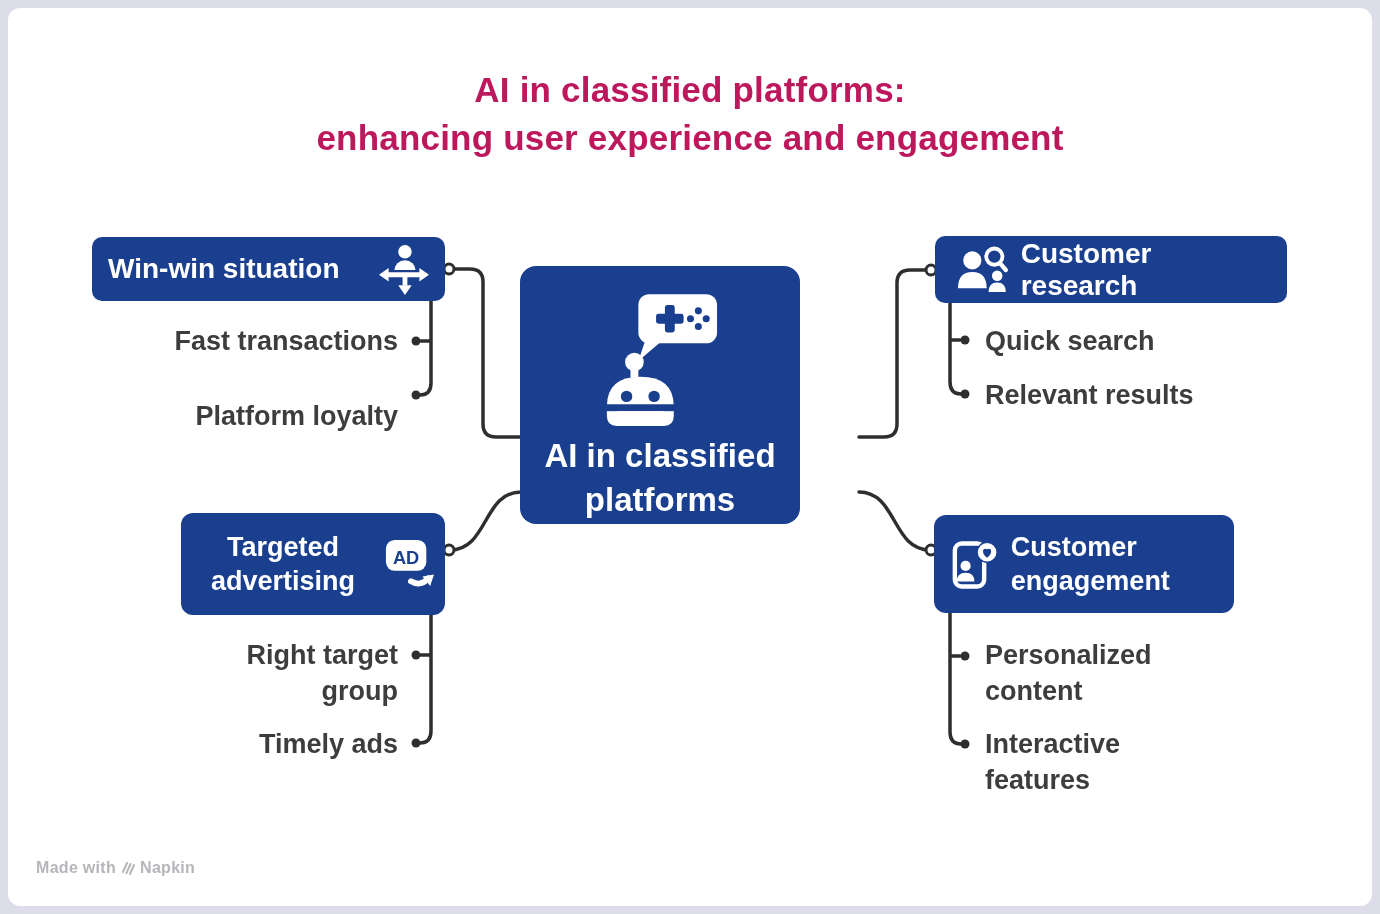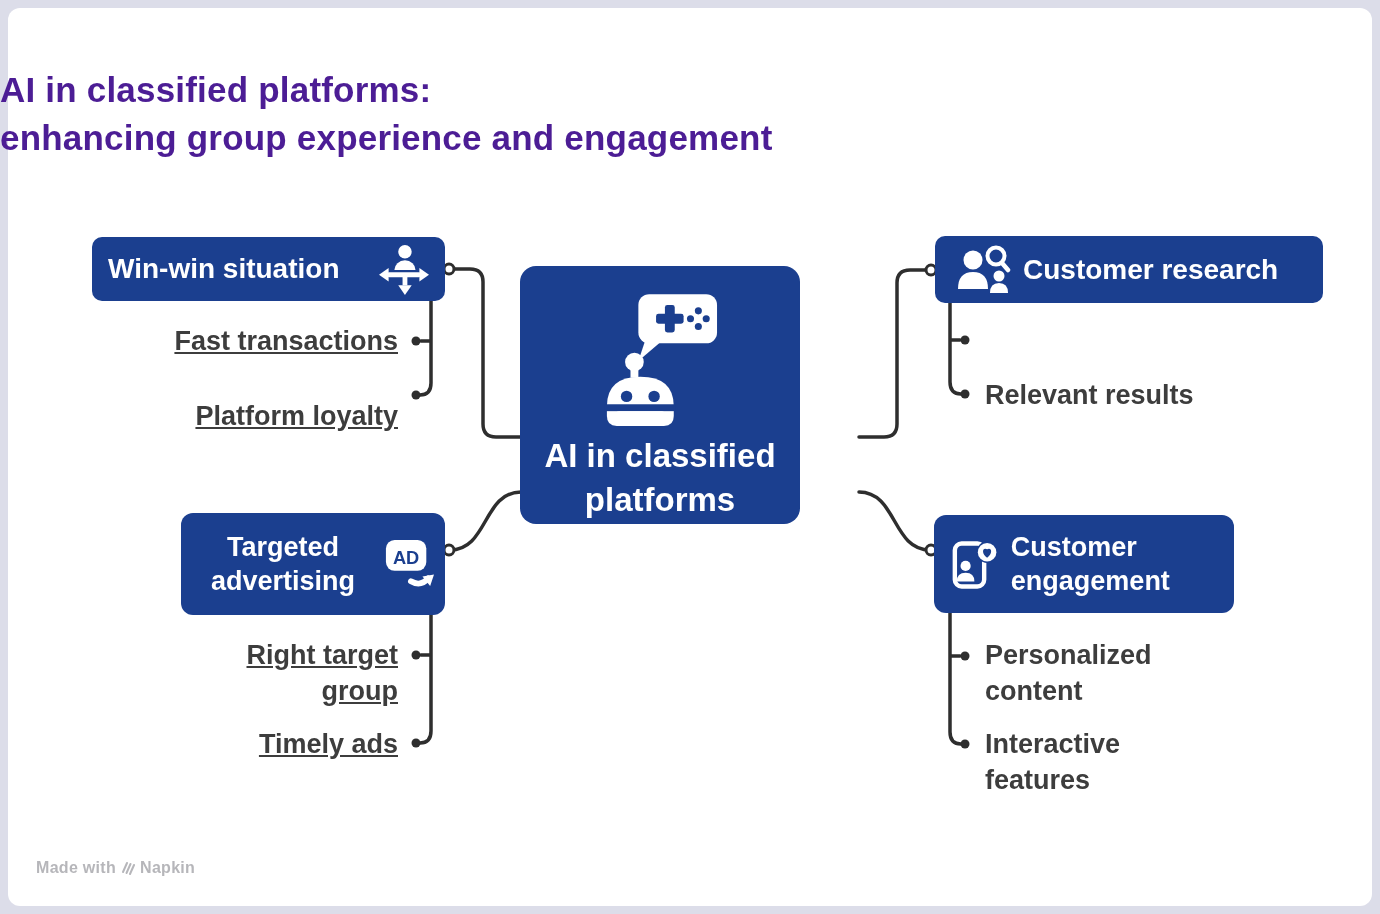--- a/index.html
+++ b/index.html
@@ -10,47 +10,47 @@
     overflow:hidden;
   }
   .card {
     position:absolute; left:8px; top:8px; width:1364px; height:898px;
     background:#ffffff; border-radius:12px;
   }
   .connectors { position:absolute; left:0; top:0; width:1380px; height:914px; pointer-events:none; }
 
   .title {
     position:absolute; left:0; top:66px; width:100%;
-    color:#4c1d95; font-weight:bold;
+    text-align:center; color:#be185d; font-weight:bold;
     font-size:35px; line-height:48px; letter-spacing:0.2px;
   }
 
   .node {
     position:absolute; background:#1b3f8f; color:#ffffff; font-weight:bold;
     box-sizing:border-box; display:flex; align-items:center;
   }
   #center-node {
     left:520px; top:266px; width:280px; height:258px;
     border-radius:16px; flex-direction:column; justify-content:flex-start;
   }
   #center-node .center-icon { margin-top:26px; }
   .center-label { font-size:33px; line-height:44px; text-align:center; margin-top:4px; }
 
   #box-winwin    { left:92px;  top:237px; width:353px; height:64px;  border-radius:10px; padding:0 16px; justify-content:space-between; font-size:28px; }
-  #box-research  { left:935px; top:236px; width:388px; height:67px;  border-radius:10px; padding:0 22px; gap:12px; font-size:28px; }
+  #box-research  { left:935px; top:236px; width:352px; height:67px;  border-radius:10px; padding:0 22px; gap:12px; font-size:28px; }
   #box-targeted  { left:181px; top:513px; width:264px; height:102px; border-radius:12px; padding:0 4px; justify-content:center; gap:10px; font-size:27px; }
   #box-targeted .wrap-label { text-align:center; line-height:34px; width:182px; }
   #box-engagement{ left:934px; top:515px; width:300px; height:98px;  border-radius:12px; padding:0 14px; gap:12px; font-size:27px; }
   #box-engagement .wrap-label { text-align:left; line-height:34px; width:214px; }
 
   .sub {
     position:absolute; color:#3d3d3d; font-weight:600;
     font-size:27px; line-height:36px;
   }
-  .sub.right-al { text-align:right;text-decoration:underline; }
+  .sub.right-al { text-align:right; }
   #sub-fast        { left:98px;  width:300px; top:323px; }
   #sub-loyalty     { left:98px;  width:300px; top:398px; }
   #sub-quick       { left:985px; width:330px; top:323px; }
   #sub-relevant    { left:985px; width:330px; top:377px; }
   #sub-righttarget { left:198px; width:200px; top:637px;text-align:right; }
   #sub-timely      { left:98px;  width:300px; top:726px; }
   #sub-personal    { left:985px; width:220px; top:637px; }
   #sub-interactive { left:985px; width:220px; top:726px; }
 
   .watermark {
@@ -88,21 +88,21 @@
       <circle cx="416" cy="743" r="4.5" fill="#2e2e2e"></circle>
       <circle cx="965" cy="340" r="4.5" fill="#2e2e2e"></circle>
       <circle cx="965" cy="394" r="4.5" fill="#2e2e2e"></circle>
       <circle cx="965" cy="656" r="4.5" fill="#2e2e2e"></circle>
       <circle cx="965" cy="744" r="4.5" fill="#2e2e2e"></circle>
     </g>
   </svg>
 
   <div class="title">
     <div>AI in classified platforms:</div>
-    <div>enhancing group experience and engagement</div>
+    <div>enhancing user experience and engagement</div>
   </div>
 
   <div class="node" id="center-node">
     <svg class="icon-svg center-icon" width="118" height="138" viewBox="0 0 120 140">
       <polygon points="46,46 66,46 38,70" fill="#ffffff"></polygon>
       <rect x="38" y="2" width="80" height="50" rx="11" fill="#ffffff"></rect>
       <rect x="56" y="22" width="28" height="10" rx="2.5" fill="#1b3f8f"></rect>
       <rect x="65" y="13" width="10" height="28" rx="2.5" fill="#1b3f8f"></rect>
       <circle cx="99" cy="19" r="3.6" fill="#1b3f8f"></circle>
       <circle cx="99" cy="35" r="3.6" fill="#1b3f8f"></circle>
@@ -164,20 +164,21 @@
       <path d="M 9 45 Q 9 36 18 36 Q 27 36 27 45 Z" fill="#ffffff"></path>
       <circle cx="40" cy="15" r="11" fill="#1b3f8f"></circle>
       <circle cx="40" cy="15" r="9.5" fill="#ffffff"></circle>
       <path d="M 40 20.5 C 33.5 16 35.5 9.5 40 12 C 44.5 9.5 46.5 16 40 20.5 Z" fill="#1b3f8f"></path>
     </svg>
     <span class="wrap-label">Customer engagement</span>
   </div>
 
   <div class="sub right-al" id="sub-fast">Fast transactions</div>
   <div class="sub right-al" id="sub-loyalty">Platform loyalty</div>
+  <div class="sub" id="sub-quick">Quick search</div>
   <div class="sub" id="sub-relevant">Relevant results</div>
   <div class="sub right-al" id="sub-righttarget">Right target group</div>
   <div class="sub right-al" id="sub-timely">Timely ads</div>
   <div class="sub" id="sub-personal">Personalized content</div>
   <div class="sub" id="sub-interactive">Interactive features</div>
 
   <div class="watermark">
     <span>Made with</span>
     <svg class="icon-svg" width="16" height="16" viewBox="0 0 16 16">
       <g stroke="#b6b6ba" stroke-width="2" stroke-linecap="round">

